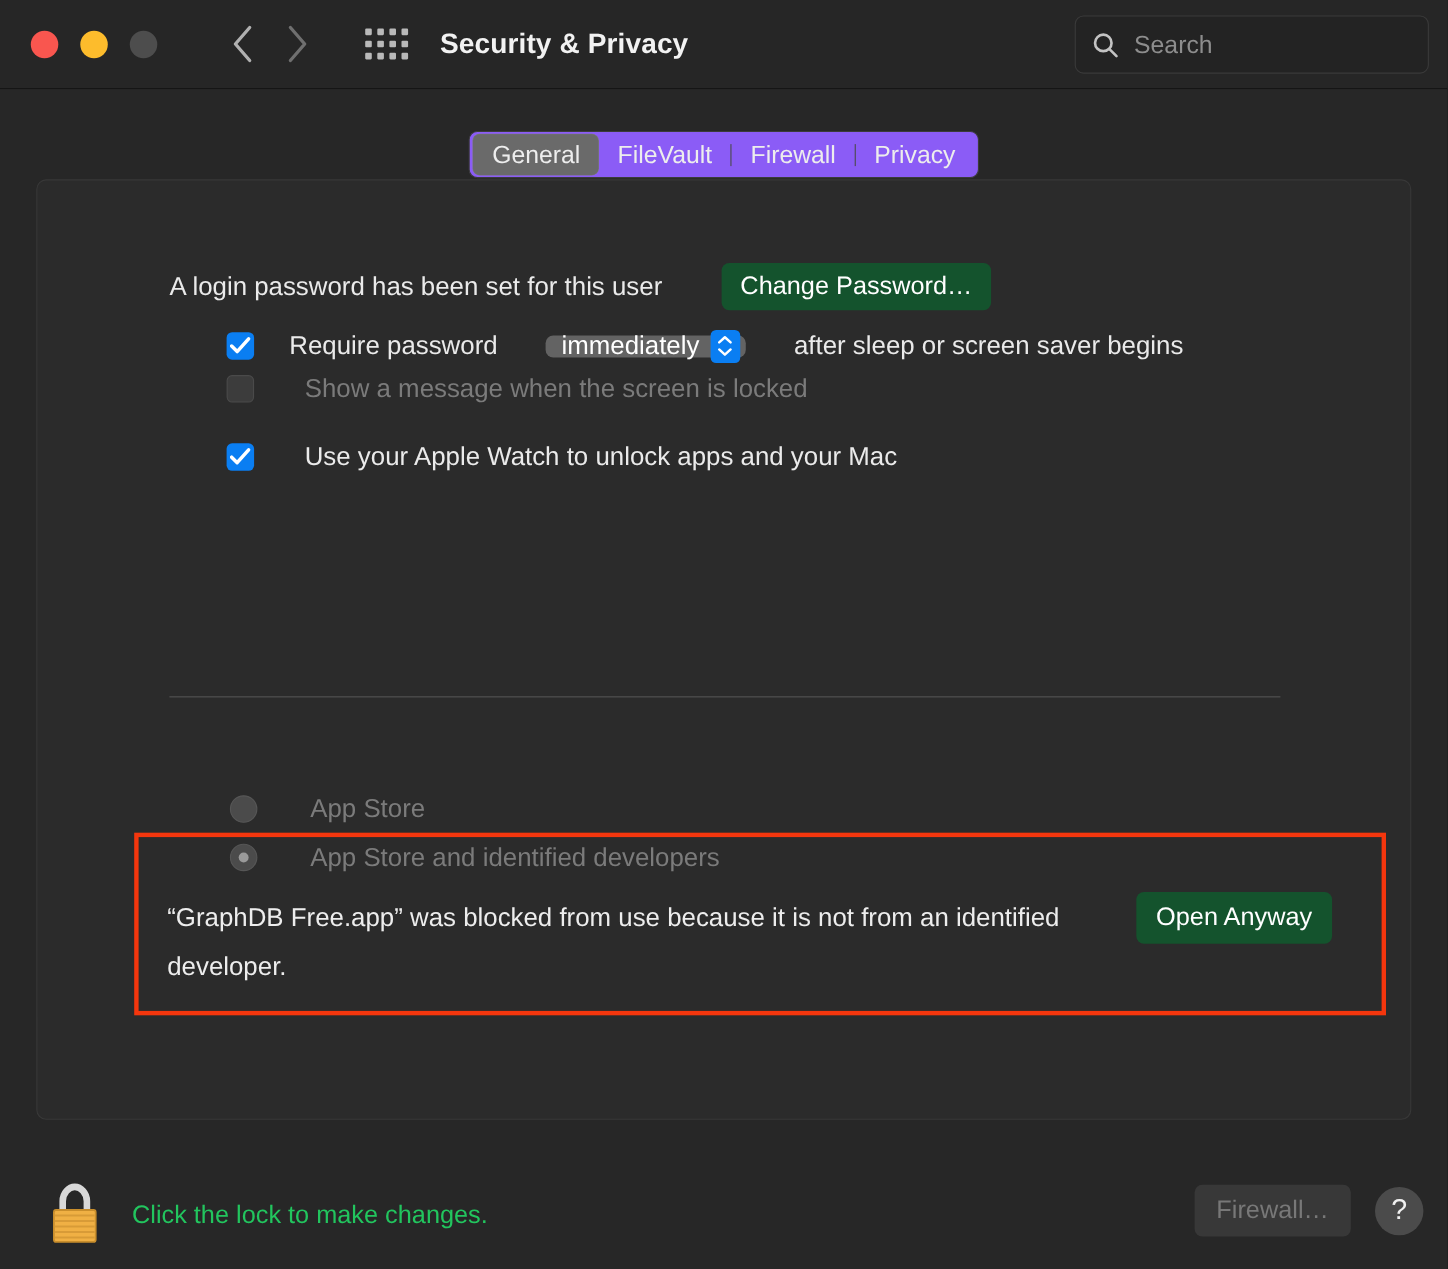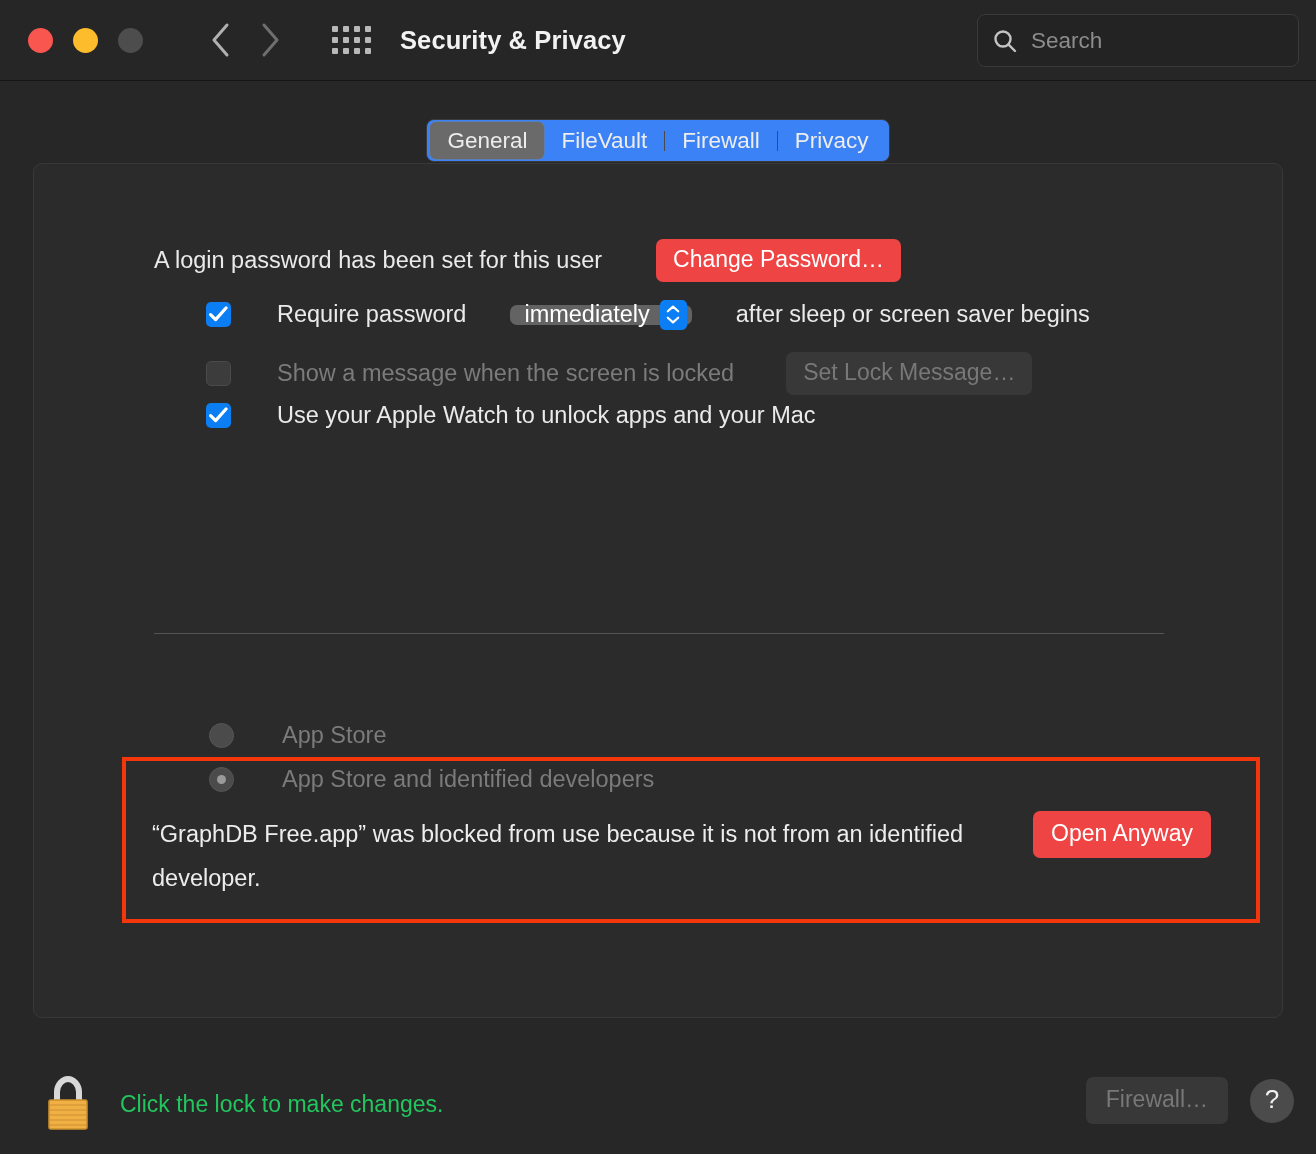--- a/index.html
+++ b/index.html
@@ -123,21 +123,21 @@
     display: flex;
     justify-content: center;
     margin-top: 59px;
     height: 0;
     position: relative;
     z-index: 4;
   }
   .tabs {
     display: flex;
     align-items: center;
-    background: #3b82f6;
+    background: #8b5cf6;
     border: 1px solid #3b3b3b;
     border-radius: 8px;
     height: 43px;
     padding: 3px;
     box-sizing: border-box;
     position: relative;
     top: -21px;
   }
   .tab {
     font-size: 22.5px;
@@ -179,21 +179,21 @@
     gap: 32px;
   }
 
   .label     { font-size: 23.5px; color: #eaeaea; white-space: nowrap; }
   .label.dim { color: #7b7b7b; }
 
   
   .btn {
     font-size: 23px;
     color: #ffffff;
-    background: #ef4444;
+    background: #14532d;
     border: none;
     border-radius: 7px;
     padding: 8px 17px 10px;
     font-family: "Liberation Sans", sans-serif;
     white-space: nowrap;
     line-height: 1.1;
   }
   .btn.disabled {
     background: #383838;
     color: #787878;
@@ -401,39 +401,38 @@
       <span class="label">A login password has been set for this user</span>
       <button class="btn" style="margin-left:22px;">Change Password…</button>
     </div>
 
     <div class="row" style="left:172px; top:137px;">
       <div class="cbx">
         <svg width="19" height="17" viewBox="0 0 19 17" fill="none" aria-hidden="true">
           <path d="M1.6 8.6 L6.6 13.6 L17 2" stroke="#ffffff" stroke-width="3.2" stroke-linecap="round" stroke-linejoin="round"></path>
         </svg>
       </div>
-      <span class="label" style="margin-left:14px;">Require password</span>
+      <span class="label" style="">Require password</span>
       <span class="stepper-field">
         <span class="val">immediately</span>
         <span class="stepper">
           <svg width="14" height="8" viewBox="0 0 14 8" fill="none" aria-hidden="true">
             <path d="M1.8 6.3 L7 1.6 L12.2 6.3" stroke="#ffffff" stroke-width="2.2" stroke-linecap="round" stroke-linejoin="round"></path>
           </svg>
           <svg width="14" height="8" viewBox="0 0 14 8" fill="none" aria-hidden="true">
             <path d="M1.8 1.7 L7 6.4 L12.2 1.7" stroke="#ffffff" stroke-width="2.2" stroke-linecap="round" stroke-linejoin="round"></path>
           </svg>
         </span>
       </span>
       <span class="label">after sleep or screen saver begins</span>
     </div>
 
-    <div class="row" style="left:172px; top:188px;">
+    <div class="row" style="left:172px; top:176px;">
       <div class="cbx off"></div>
       <span class="label dim" style="margin-left:14px;">Show a message when the screen is locked</span>
-      <button class="btn disabled" style="margin-left:20px;">Set Lock Message…</button>
     </div>
 
     <div class="row" style="left:172px; top:238px;">
       <div class="cbx">
         <svg width="19" height="17" viewBox="0 0 19 17" fill="none" aria-hidden="true">
           <path d="M1.6 8.6 L6.6 13.6 L17 2" stroke="#ffffff" stroke-width="3.2" stroke-linecap="round" stroke-linejoin="round"></path>
         </svg>
       </div>
       <span class="label" style="margin-left:14px;">Use your Apple Watch to unlock apps and your Mac</span>
     </div>

